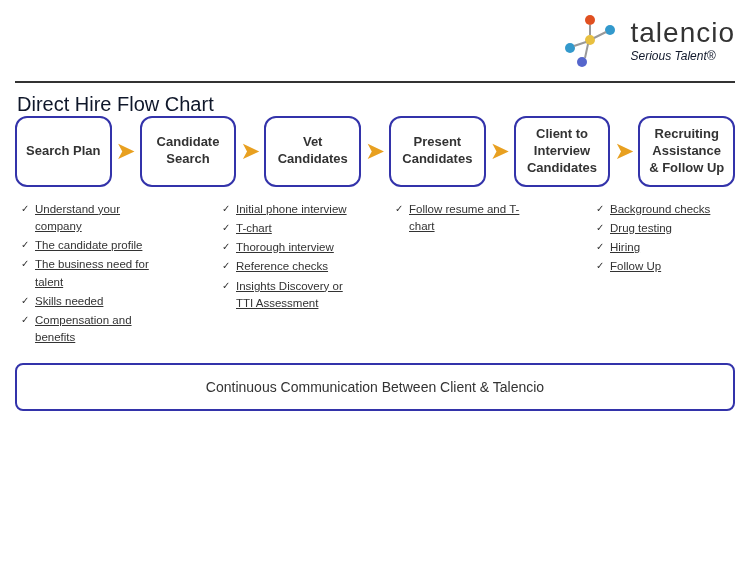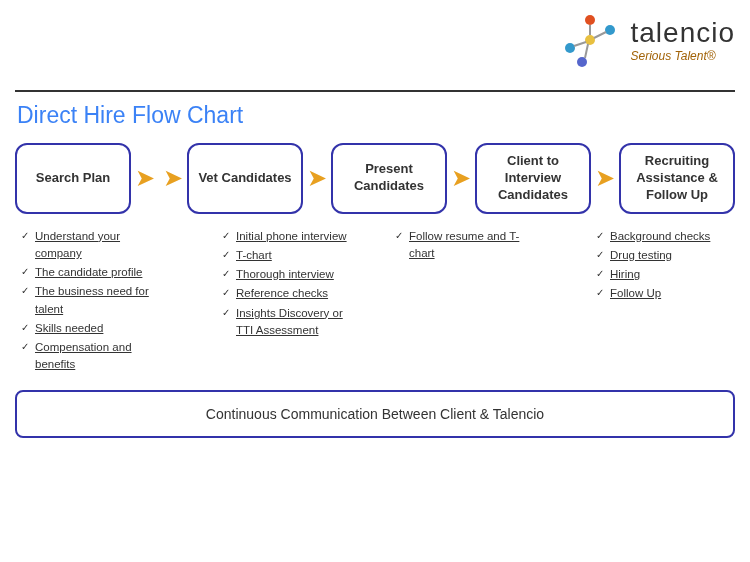--- a/index.html
+++ b/index.html
@@ -15,21 +15,21 @@
       width: 750px;
       background: #fff;
       padding: 10px 15px 10px 15px;
     }
 
     
     .header {
       display: flex;
       justify-content: flex-end;
       align-items: center;
-      padding-bottom: 20px;
+      padding-bottom: 11px;
       border-bottom: 2px solid #333;
       margin-bottom: 10px;
     }
 
     .logo-container {
       display: flex;
       align-items: center;
       gap: 10px;
     }
 
@@ -45,30 +45,29 @@
 
     .logo-name {
       font-size: 28px;
       font-weight: 300;
       color: #333;
       letter-spacing: 1px;
     }
 
     .logo-tagline {
       font-size: 12px;
-      color: #a16207;
+      color: #0f172a;
       font-style: italic;
     }
 
     
     .page-title {
-      font-size: 23px;
+      font-size: 20px;
       font-weight: normal;
-      color: #3b82f6;
-      margin-bottom: 14px;
+      color: #0f172a;
       padding-left: 2px;
     }
 
     
     .flowchart-row {
       display: flex;
       align-items: stretch;
       gap: 0px;
       margin-bottom: 10px;
       position: relative;
@@ -191,20 +190,21 @@
   </div>
 
   <h1 class="page-title">Direct Hire Flow Chart</h1>
 
   <div class="flowchart-row">
 
   <div class="flow-step">Search Plan</div>
       <div class="arrow-container">
         <span class="arrow">➤</span>
       </div>
+      <div class="flow-step">Candidate Search</div>
       <div class="arrow-container">
         <span class="arrow">➤</span>
       </div>
       <div class="flow-step">Vet Candidates</div>
       <div class="arrow-container">
         <span class="arrow">➤</span>
       </div>
       <div class="flow-step">Present Candidates</div>
       <div class="arrow-container">
         <span class="arrow">➤</span>

